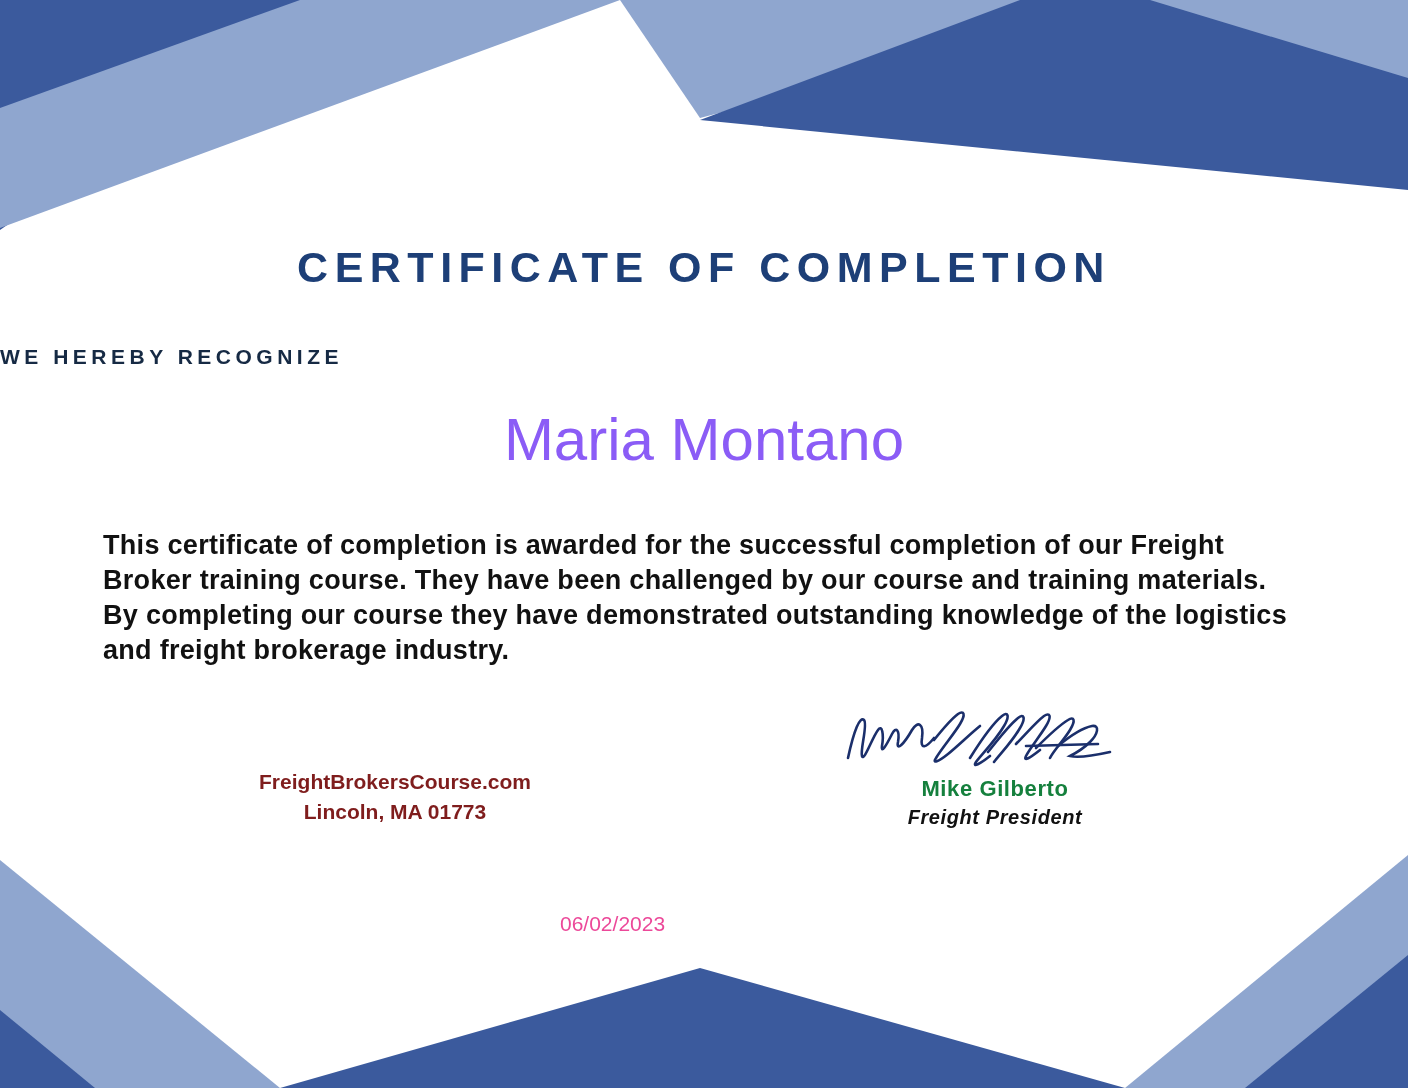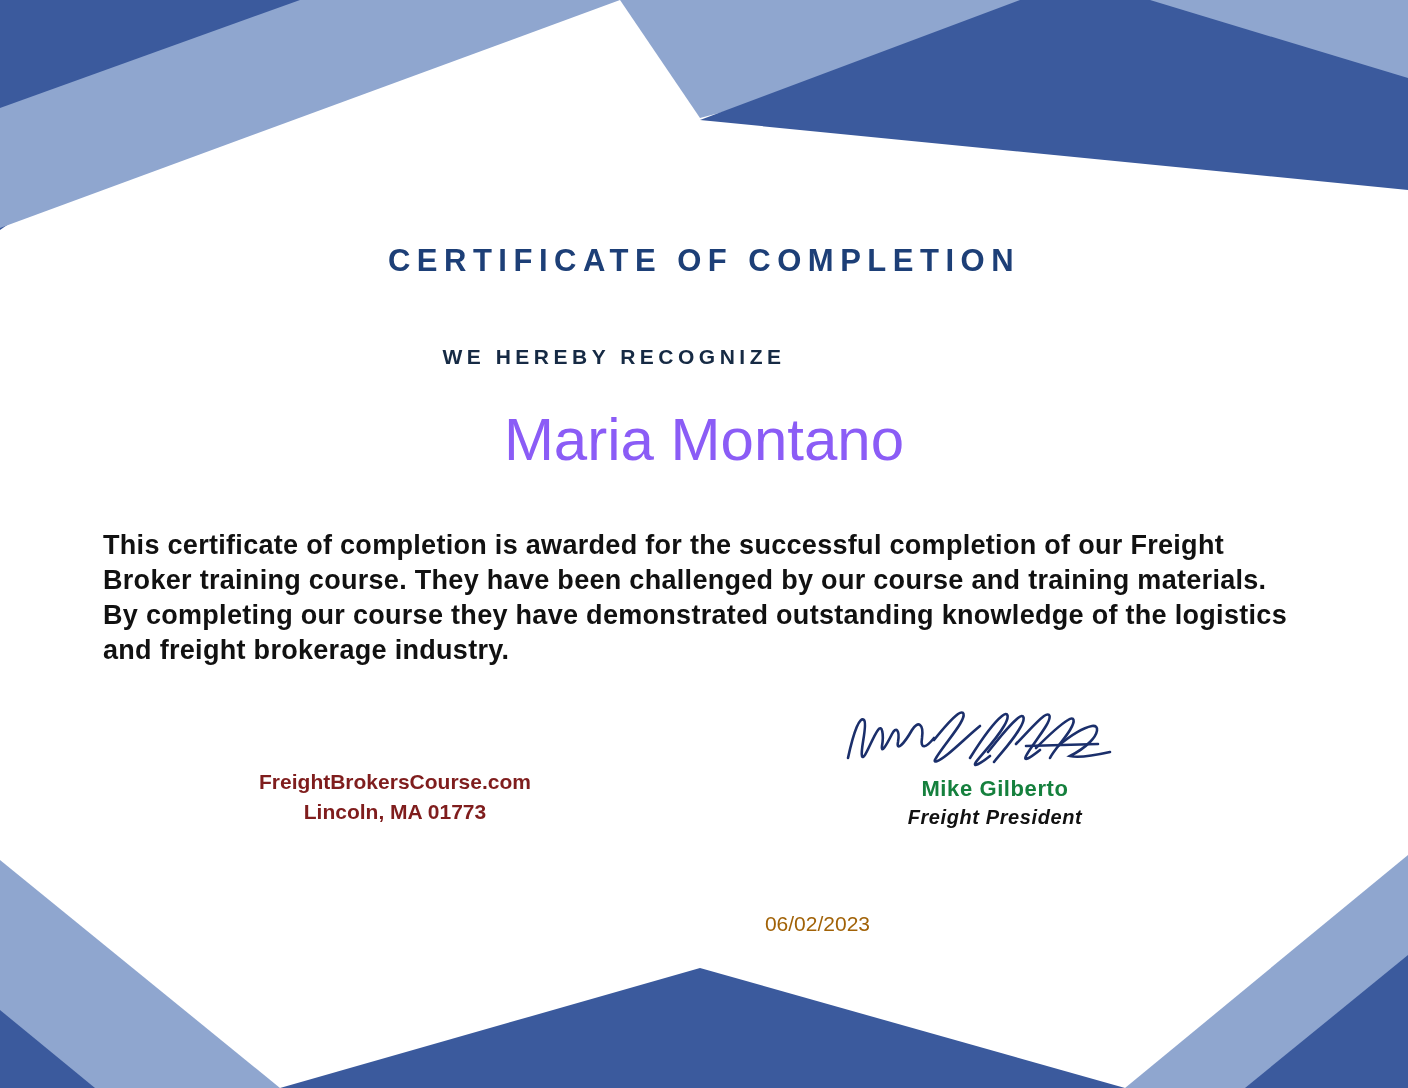--- a/index.html
+++ b/index.html
@@ -31,31 +31,31 @@
     width: 1408px;
     height: 1088px;
   }
 
   .cert-title {
     position: absolute;
     top: 243px;
     left: 0;
     width: 1408px;
     text-align: center;
-    font-size: 31px;
+    font-size: 43px;
     font-weight: bold;
     letter-spacing: 6.5px;
     color: #1d3f77;
   }
   .cert-subtitle {
     position: absolute;
     top: 345px;
     left: 0;
     width: 1228px;
-    text-align: center;
+    text-align: left;
     font-size: 21px;
     font-weight: bold;
     letter-spacing: 4.5px;
     color: #162a44;
   }
   .recipient-name {
     position: absolute;
     top: 405px;
     left: 0;
     width: 1408px;
@@ -121,23 +121,23 @@
     color: #111111;
     letter-spacing: 0.6px;
     margin-top: 4px;
   }
 
   .issue-date {
     position: absolute;
     top: 912px;
     left: 560px;
     width: 310px;
-    text-align: right;
+    text-align: left;
     font-size: 21px;
-    color: #a16207;
+    color: #ec4899;
   }
 </style>
 </head>
 <body>
 
 <div id="certificate">
 
   <svg id="bg-decor" viewBox="0 0 1408 1088" preserveAspectRatio="none" xmlns="http://www.w3.org/2000/svg">
 
     <polygon points="0,0 330,0 0,230" fill="#3b5a9d"></polygon>

